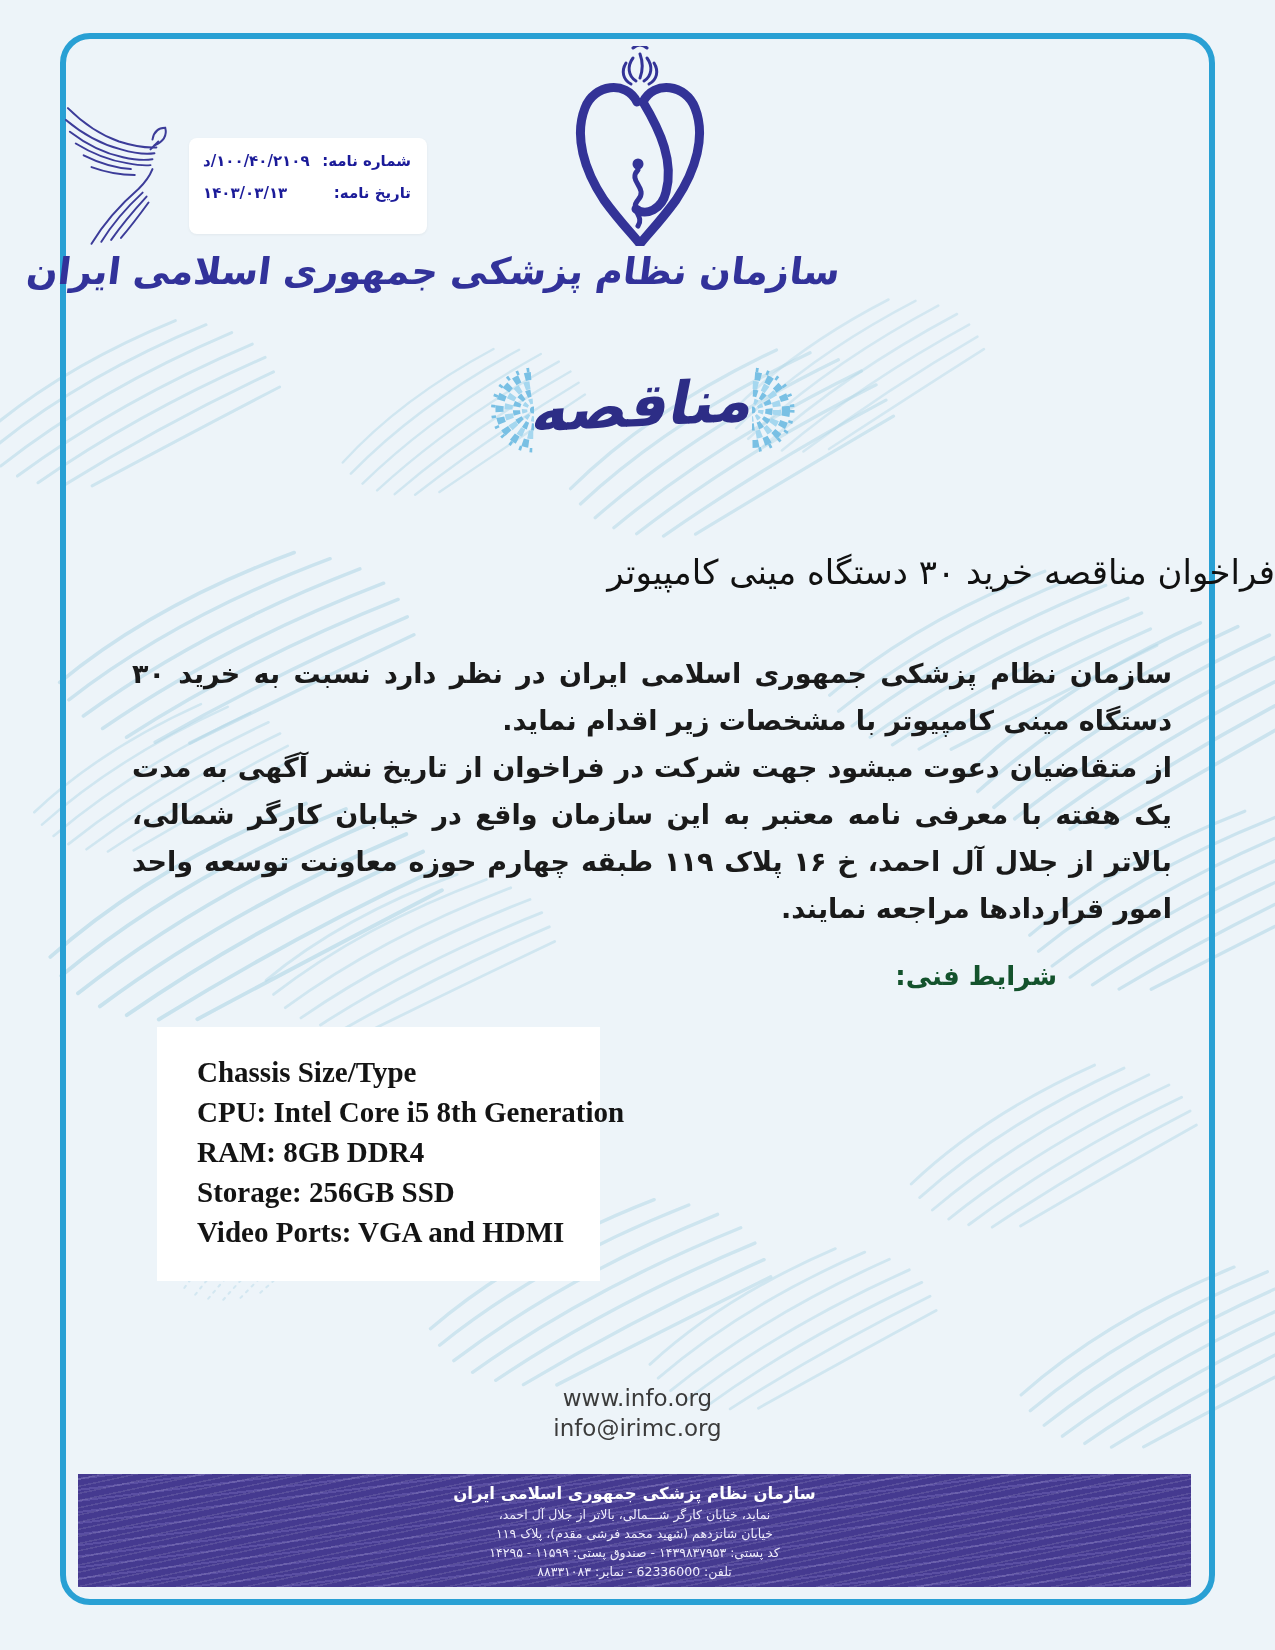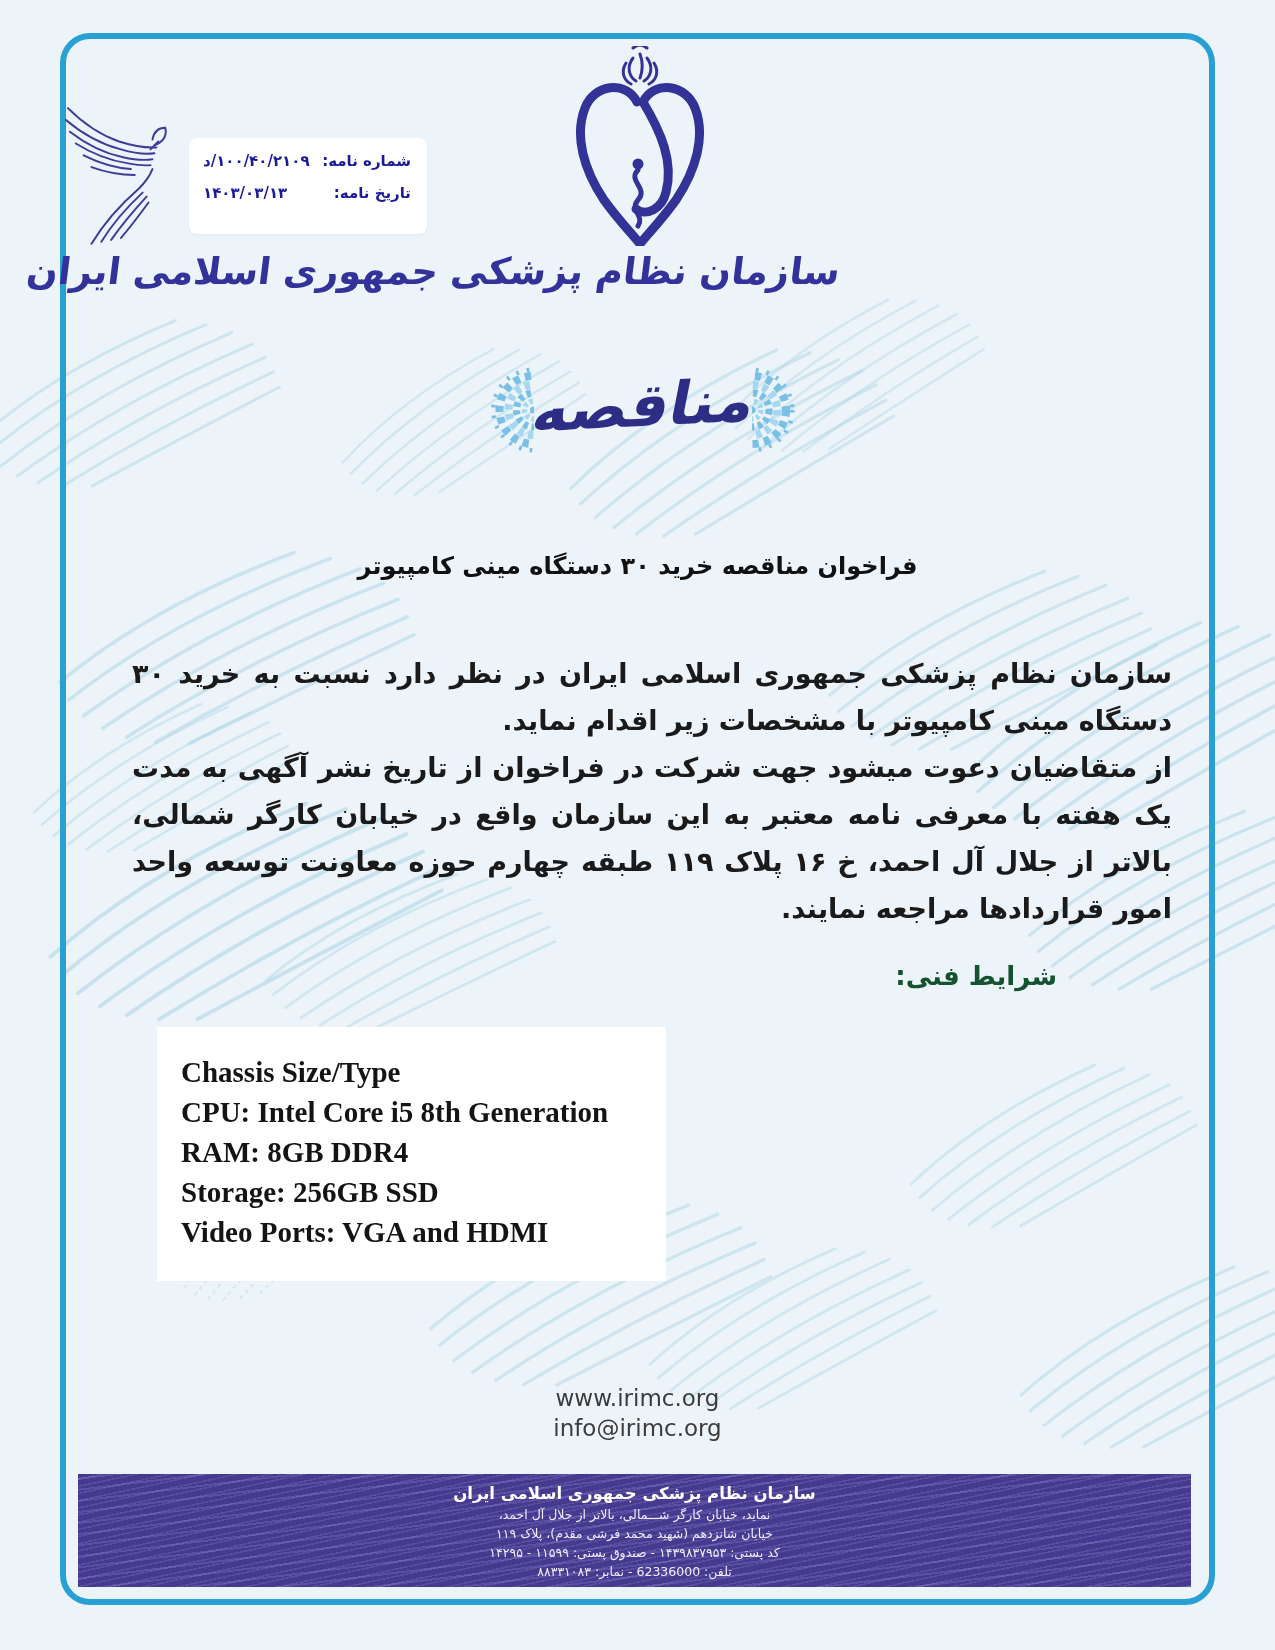--- a/index.html
+++ b/index.html
@@ -38,39 +38,39 @@
   .banner{
     position:absolute;left:478px;top:360px;width:330px;height:100px;
     display:flex;justify-content:space-between;align-items:center;
   }
   .calligraphy{
     color:#2d2d86;font-size:60px;font-weight:bold;direction:rtl;
     transform:skewX(-14deg) rotate(-3deg);padding-bottom:10px;
   }
   
   .doc-title{
-    position:absolute;left:0;top:552px;width:1275px;text-align:center;
-    direction:rtl;font-size:24px;font-weight:bold;color:#111111;
+    position:absolute;left:0;top:552px;width:1275px;text-align:right;
+    direction:rtl;font-size:34px;font-weight:normal;color:#111111;
   }
   
   .body-text{
     position:absolute;left:132px;top:650px;width:1040px;direction:rtl;
     font-size:27px;font-weight:bold;color:#1a1a1a;line-height:47px;
     text-align:justify;
   }
   .body-text p{margin:0;}
   
   .specs-heading{
     position:absolute;right:218px;top:961px;direction:rtl;
     font-size:26px;font-weight:bold;color:#14532d;
   }
   
   .specs-box{
-    position:absolute;left:157px;top:1027px;width:509px;height:254px;
-    background:#ffffff;box-sizing:border-box;padding:25px 10px 0 24px;
+    position:absolute;left:157px;top:1027px;width:443px;height:254px;
+    background:#ffffff;box-sizing:border-box;padding:25px 10px 0 40px;
   }
   .specs-box .spec-line{
     font-family:"Liberation Serif","DejaVu Serif",serif;
     font-size:29px;font-weight:bold;color:#141414;line-height:40px;
     white-space:nowrap;
   }
   
   .contact{
     position:absolute;left:0;top:1383px;width:1275px;text-align:center;
     font-size:23px;color:#3b3b3b;line-height:30px;
@@ -212,21 +212,21 @@
 
   <div class="specs-box">
     <div class="spec-line">Chassis Size/Type</div>
     <div class="spec-line">CPU: Intel Core i5 8th Generation</div>
     <div class="spec-line">RAM: 8GB DDR4</div>
     <div class="spec-line">Storage: 256GB SSD</div>
     <div class="spec-line">Video Ports: VGA and HDMI</div>
   </div>
 
   <div class="contact">
-    <div>www.irimc.org</div>
+    <div>www.info.org</div>
     <div>info@irimc.org</div>
   </div>
 
   <div class="footer">
     <div class="f-org">سازمان نظام پزشکی جمهوری اسلامی ایران</div>
     <div class="f-line">نماید، خیابان کارگر شـــمالی، بالاتر از جلال آل احمد،</div>
     <div class="f-line">خیابان شانزدهم (شهید محمد فرشی مقدم)، پلاک ۱۱۹</div>
     <div class="f-line">کد پستی: ۱۴۳۹۸۳۷۹۵۳ - صندوق پستی: ۱۱۵۹۹ - ۱۴۲۹۵</div>
     <div class="f-line">تلفن: 62336000 - نمابر: ۸۸۳۳۱۰۸۳</div>
   </div>

